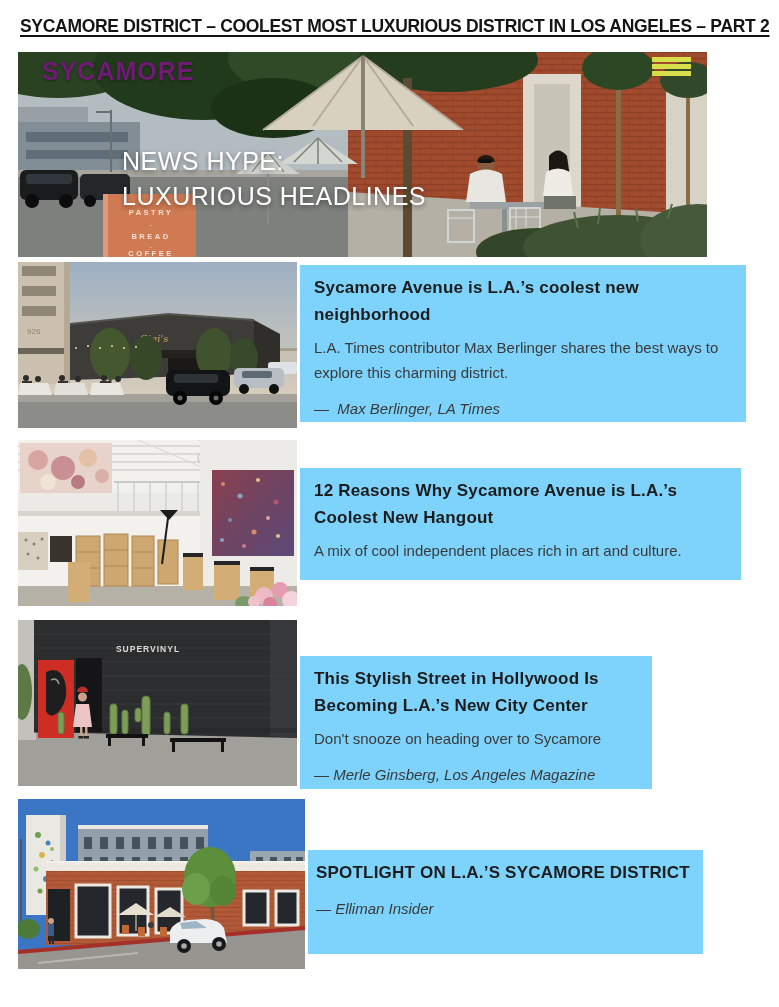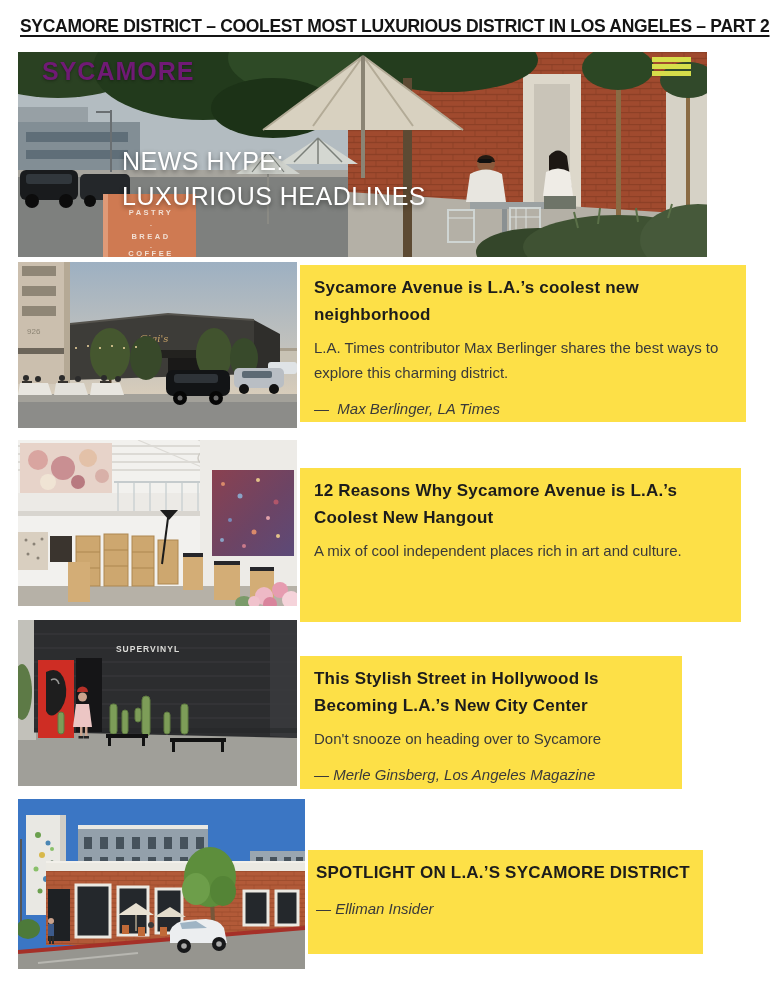--- a/index.html
+++ b/index.html
@@ -21,30 +21,30 @@
     color:#701a75; letter-spacing:1px; text-shadow:0 1px 3px rgba(0,0,0,.35); cursor:pointer;
   }
   .hero-menu { position:absolute; top:5px; right:16px; width:39px; cursor:pointer; }
   .hero-menu span { display:block; height:5px; margin-bottom:2px; background:#d6de4a; }
   .hero-overlay {
     position:absolute; left:104px; top:92px; color:#ffffff;
     font-size:25px; font-weight:400; line-height:1.38; letter-spacing:.5px;
     text-shadow:0 2px 5px rgba(0,0,0,.45);
   }
   .thumb { position:absolute; display:block; }
-  .panel { position:absolute; background:#fde047; padding:9px 10px 8px 14px; }
+  .panel { position:absolute; background:#7dd3fc; padding:9px 10px 8px 14px; }
   .panel h2 { font-size:17px; font-weight:700; color:#1c1c1c; line-height:1.6; letter-spacing:.2px; }
   .panel .summary { margin-top:8px; font-size:15px; color:#3a3a3a; line-height:1.65; }
   .panel .attribution { margin-top:14px; font-size:15px; font-style:italic; color:#3a3a3a; white-space:pre-wrap; }
   .thumb.c1 { left:18px; top:262px; }
   .panel.c1 { left:300px; top:265px; width:446px; height:157px; }
   .thumb.c2 { left:18px; top:440px; }
-  .panel.c2 { left:300px; top:468px; width:441px; height:154px; }
+  .panel.c2 { left:300px; top:468px; width:441px; height:112px; }
   .thumb.c3 { left:18px; top:620px; }
-  .panel.c3 { left:300px; top:656px; width:382px; height:133px; }
+  .panel.c3 { left:300px; top:656px; width:352px; height:133px; }
   .thumb.c4 { left:18px; top:799px; }
   .panel.c4 { left:308px; top:850px; width:395px; height:104px; padding-left:8px; }
   .panel.c4 h2 { white-space:nowrap; }
 </style>
 </head>
 <body>
 
 <h1 class="page-title">SYCAMORE DISTRICT – COOLEST MOST LUXURIOUS DISTRICT IN LOS ANGELES – PART 2</h1>
 
 <section class="hero">

